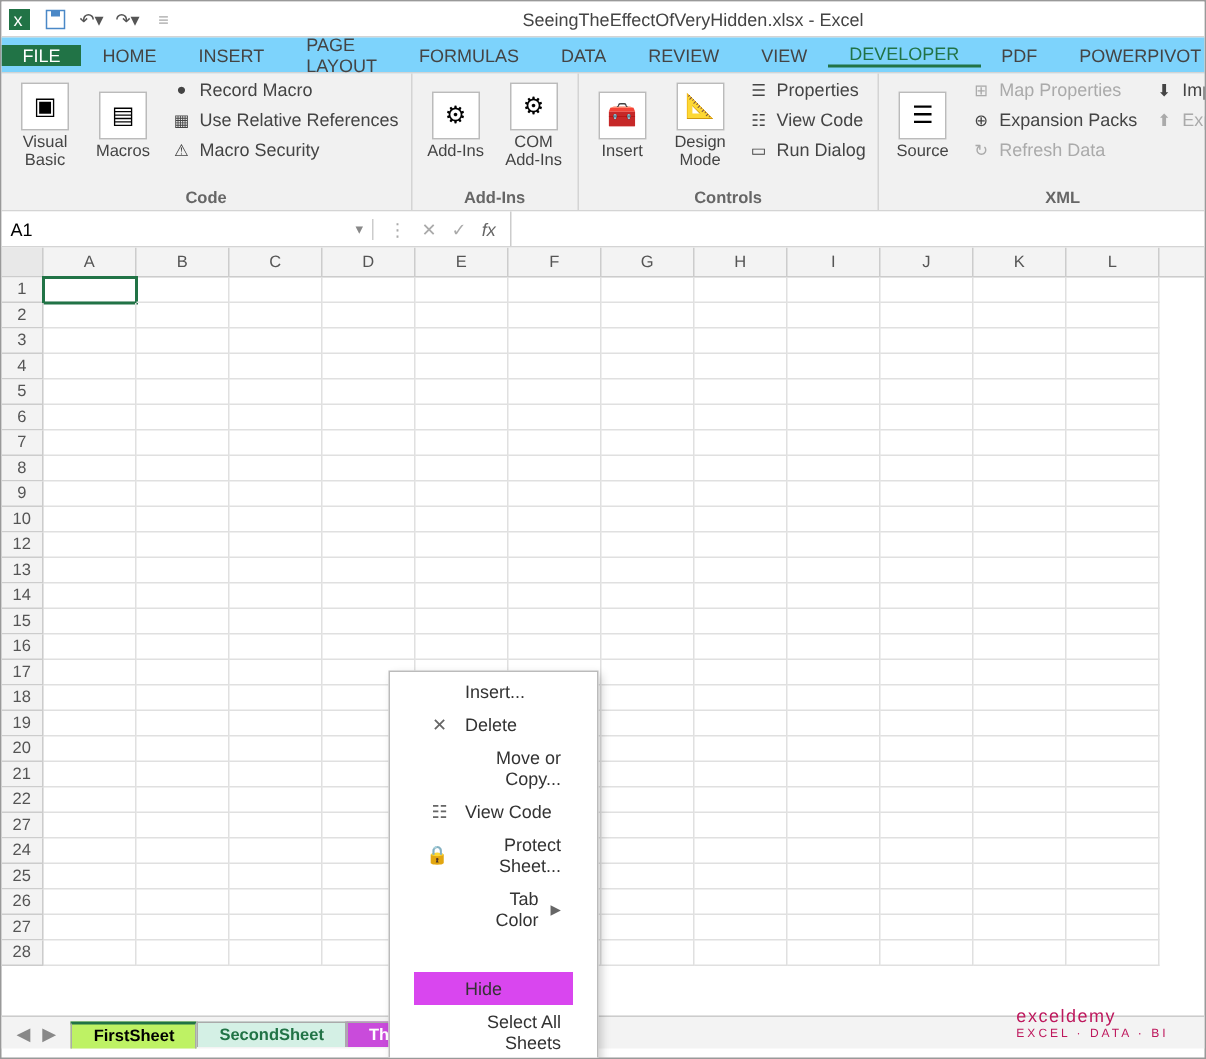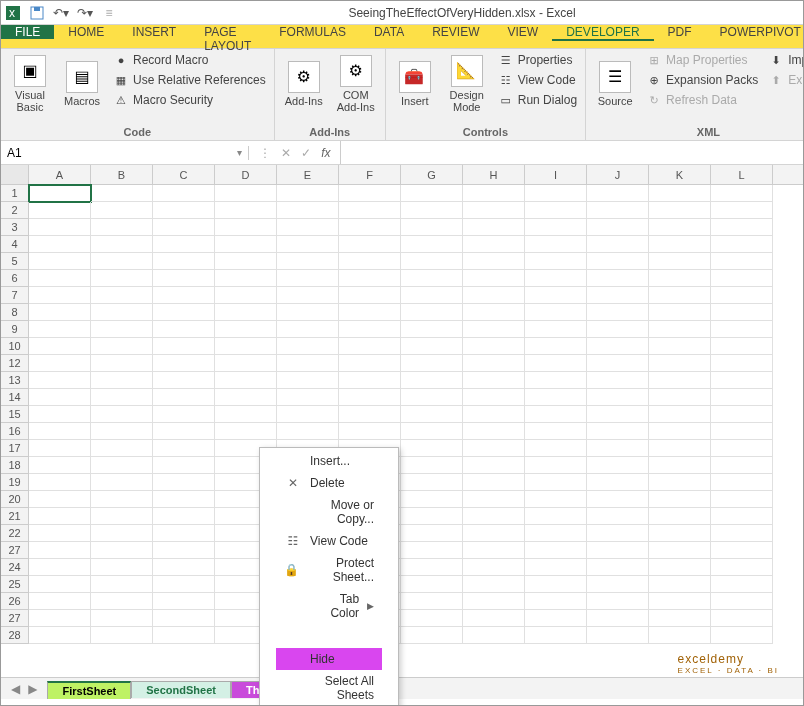--- a/index.html
+++ b/index.html
@@ -5,21 +5,21 @@
 * { box-sizing: border-box; margin: 0; padding: 0; font-family: "Segoe UI", Tahoma, sans-serif; font-size: 12px; }
 body { background: #fff; width: 804px; height: 706px; overflow: hidden; position: relative; border: 1px solid #999; }
 
 
 .titlebar { height: 24px; background: #fff; display: flex; align-items: center; border-bottom: 1px solid #d4d4d4; }
 .qat { display: flex; align-items: center; padding: 0 4px; gap: 8px; }
 .qat-icon { width: 16px; height: 16px; display: flex; align-items: center; justify-content: center; color: #555; }
 .title-text { flex: 1; text-align: center; color: #444; font-size: 12px; }
 
 
-.ribbon-tabs { height: 24px; background: #fde047; display: flex; align-items: flex-start; border-bottom: 1px solid #d4d4d4; }
+.ribbon-tabs { height: 24px; background: #7dd3fc; display: flex; align-items: center; border-bottom: 1px solid #d4d4d4; }
 .tab { padding: 0 14px; display: flex; align-items: center; color: #444; font-size: 12px; cursor: pointer; }
 .tab.file { background: #217346; color: #fff; font-weight: normal; }
 .tab.active { color: #217346; border-bottom: 2px solid #217346; }
 
 
 .ribbon-body { height: 92px; background: #f1f1f1; border-bottom: 1px solid #d4d4d4; display: flex; }
 .ribbon-group { border-right: 1px solid #d4d4d4; padding: 2px 6px 2px 6px; display: flex; flex-direction: column; }
 .ribbon-group-content { flex: 1; display: flex; align-items: flex-start; gap: 6px; }
 .ribbon-group-label { text-align: center; color: #666; font-size: 11px; padding-top: 2px; font-weight: bold; }
 .big-btn { display: flex; flex-direction: column; align-items: center; justify-content: center; width: 46px; height: 66px; cursor: pointer; }
@@ -59,21 +59,21 @@
 
 
 .ctx-menu { position: absolute; left: 258px; top: 446px; width: 140px; background: #fff; border: 1px solid #bbb; box-shadow: 2px 2px 6px rgba(0,0,0,.2); padding: 2px 16px; z-index: 50; text-align: right; }
 .ctx-item { display: flex; align-items: center; gap: 8px; padding: 4px 8px; color: #333; cursor: pointer; }
 .ctx-item .ci { width: 18px; display: inline-flex; justify-content: center; color: #666; font-size: 12px; }
 .ctx-item.disabled { color: #aaa; }
 .ctx-item.hover { background: #d946ef; margin-top: 24px; }
 .ctx-item .arrow { margin-left: auto; font-size: 9px; color: #666; }
 
 
-.wm { position: absolute; right: 24px; bottom: 30px; color: #a16207; font-size: 14px; letter-spacing: 1px; pointer-events: none; }
+.wm { position: absolute; right: 24px; bottom: 12px; color: #be185d; font-size: 14px; letter-spacing: 1px; pointer-events: none; }
 .wm small { display: block; font-size: 8px; letter-spacing: 2px; }
 </style>
 </head>
 <body>
 
 <div class="titlebar">
   <div class="qat">
     <span class="qat-icon">
         <svg width="14" height="14">
           <rect width="14" height="14" fill="#217346"></rect>

